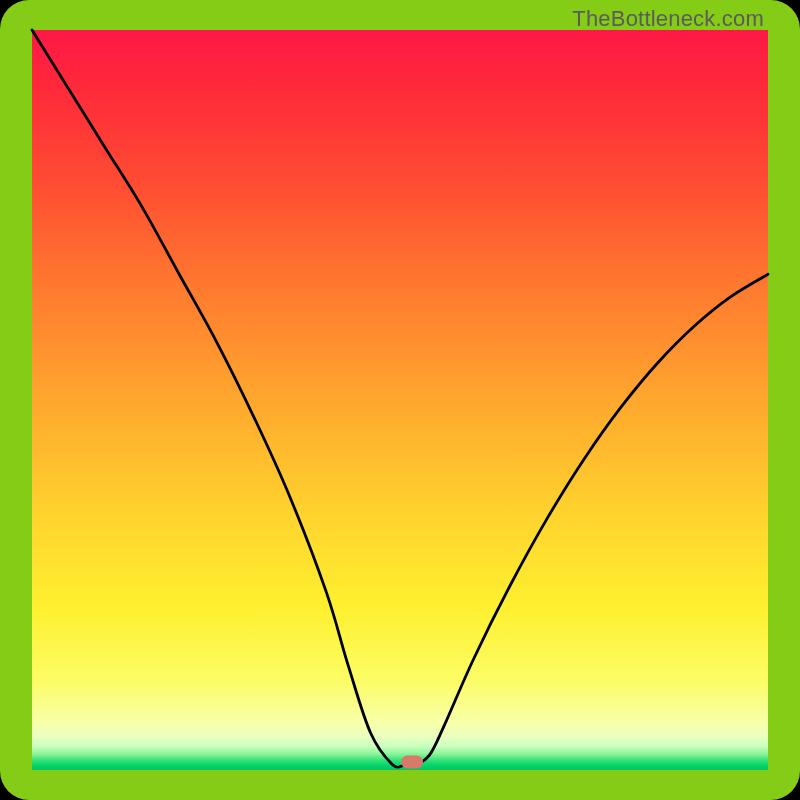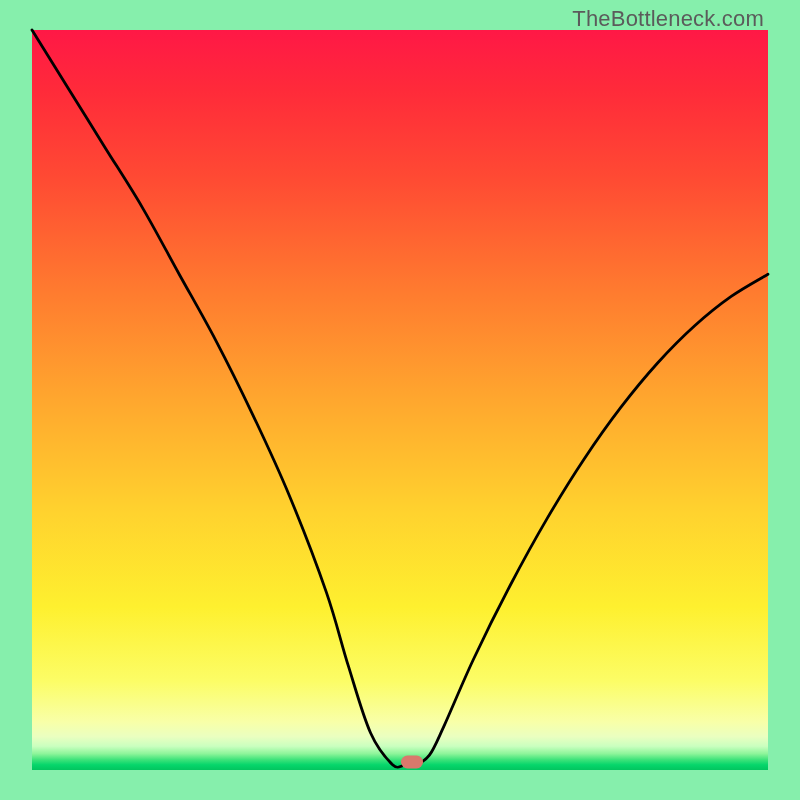--- a/index.html
+++ b/index.html
@@ -8,21 +8,22 @@
     width: 800px;
     height: 800px;
     background: #000;
     overflow: hidden;
     font-family: Arial, Helvetica, sans-serif;
   }
   .frame {
     position: relative;
     width: 800px;
     height: 800px;
-    background: #86efac;
+    background: #84cc16;
+    border-radius: 29px;
   }
   .plot-area {
     position: absolute;
     left: 32px;
     top: 30px;
     width: 736px;
     height: 740px;
     
     background:
       linear-gradient(

